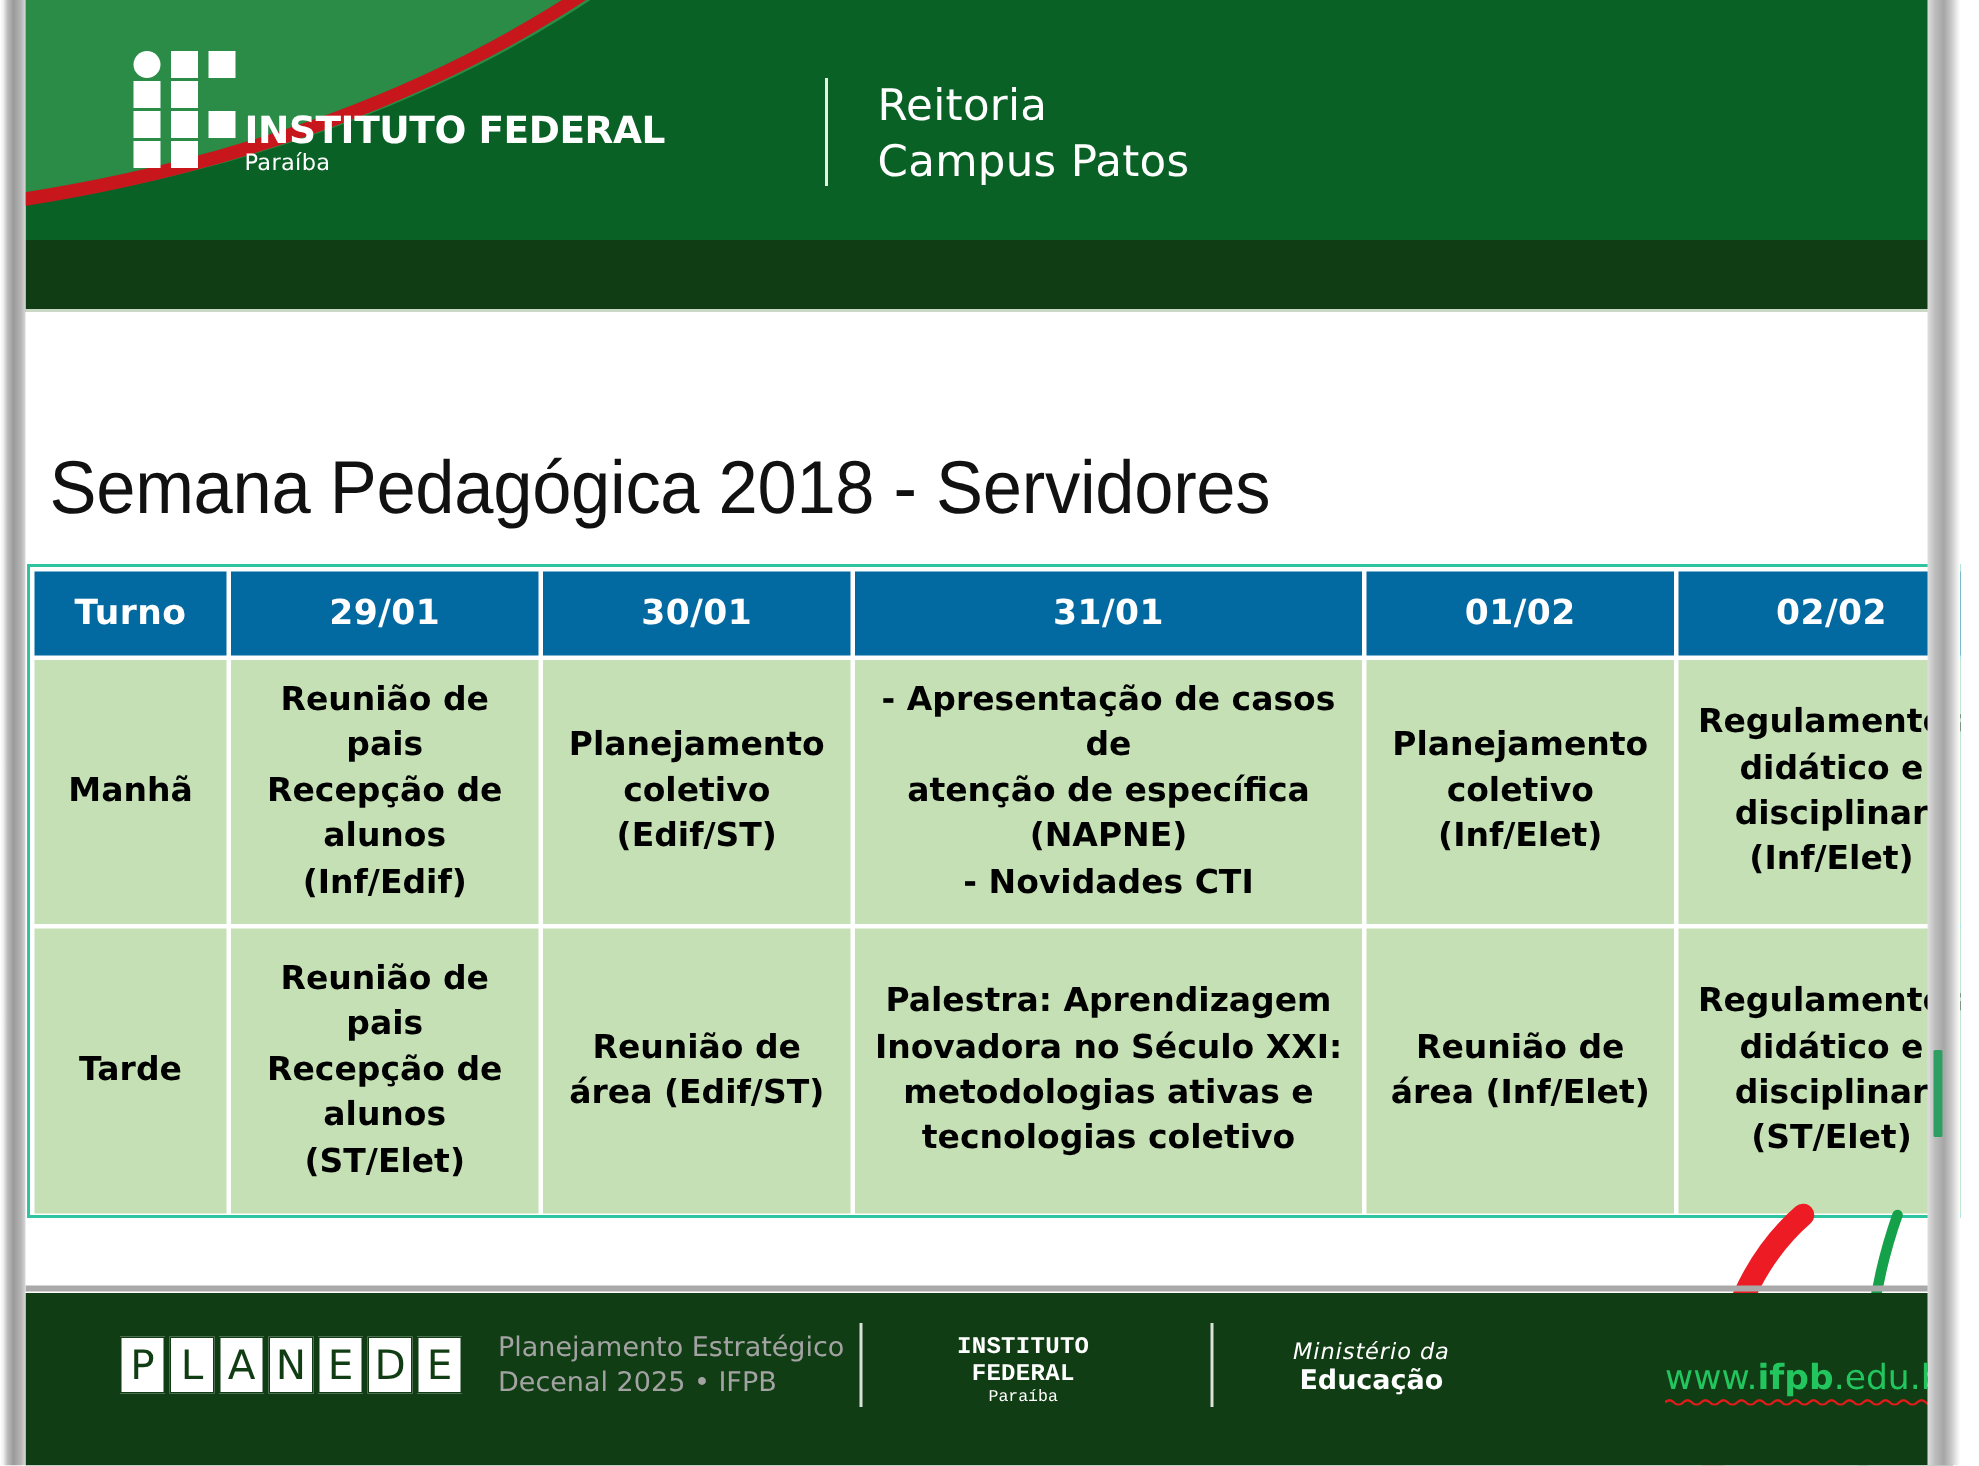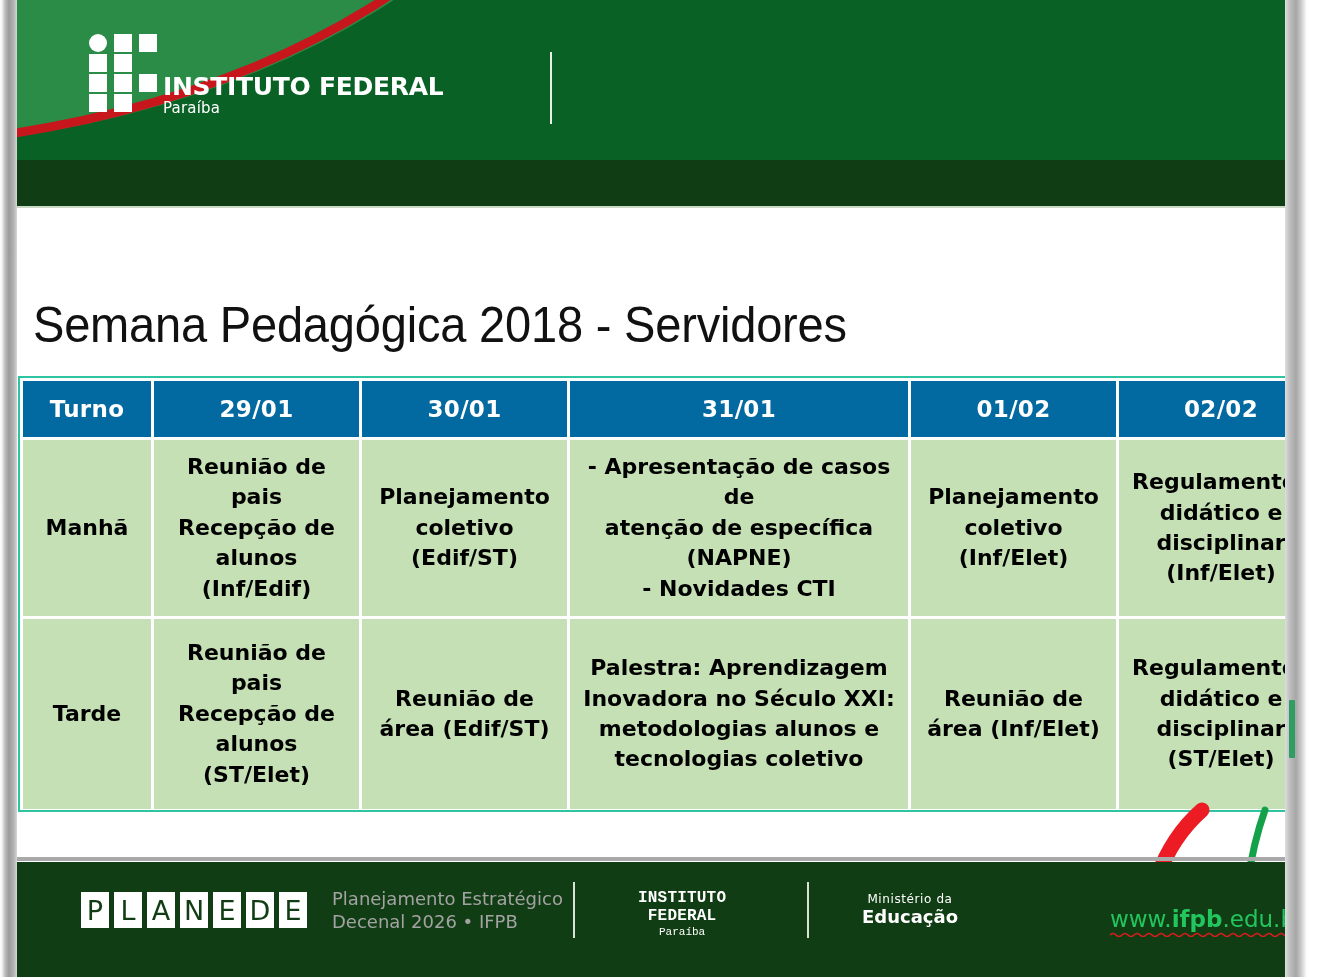--- a/index.html
+++ b/index.html
@@ -289,21 +289,21 @@
   .footer-ifpb .b3 { font-size: 11px; font-weight: normal; }
 
   .footer-mec {
     position: absolute;
     left: 845px; top: 30px;
     color: #ffffff;
     text-align: center;
     line-height: 1.2;
     font-family: "DejaVu Sans", sans-serif;
   }
-  .footer-mec .m1 { font-size: 12px; font-weight: normal; letter-spacing: 0.6px; }
+  .footer-mec .m1 { font-size: 15px; font-weight: normal; letter-spacing: 0.6px; font-style: italic; }
   .footer-mec .m2 { font-size: 18px; font-weight: bold; }
 
   .footer-url {
     position: absolute;
     left: 1093px; top: 44px;
     color: #22c55e;
     font-size: 23px;
     font-family: "DejaVu Sans", sans-serif;
     white-space: nowrap;
   }
@@ -336,20 +336,24 @@
       <i style="left:0px;  top:60px;"></i>
       <i style="left:25px; top:60px;"></i>
     </div>
 
     <div class="logo-wordmark">
       <div class="l1">INSTITUTO FEDERAL</div>
       <div class="l2">Paraíba</div>
     </div>
 
     <div class="header-divider"></div>
+    <div class="header-unit">
+      <div>Reitoria</div>
+      <div>Campus Patos</div>
+    </div>
   </div>
   <div class="header-strip"></div>
   <div class="header-strip-hairline"></div>
 
   <div class="slide-title">Semana Pedagógica 2018 - Servidores</div>
 
   <div class="swoosh-wrap">
     <svg width="1285" height="977" viewBox="0 0 1285 977">
       <path d="M 1125 977 C 1125 900 1145 845 1185 810" stroke="#ed1c24" stroke-width="15" fill="none" stroke-linecap="round"></path>
       <path d="M 1225 977 C 1225 905 1232 855 1248 810" stroke="#14a14a" stroke-width="7" fill="none" stroke-linecap="round"></path>
@@ -414,21 +418,21 @@
           <span>Recepção de</span>
           <span>alunos (ST/Elet)</span>
         </td>
         <td class="cell-lines">
           <span>Reunião de</span>
           <span>área (Edif/ST)</span>
         </td>
         <td class="cell-lines">
           <span>Palestra: Aprendizagem</span>
           <span>Inovadora no Século XXI:</span>
-          <span>metodologias alunos e</span>
+          <span>metodologias ativas e</span>
           <span>tecnologias coletivo</span>
         </td>
         <td class="cell-lines">
           <span>Reunião de</span>
           <span>área (Inf/Elet)</span>
         </td>
         <td class="cell-lines">
           <span>Regulamentos</span>
           <span>didático e</span>
           <span>disciplinar</span>
@@ -446,21 +450,21 @@
         <b>P</b>
         <b>L</b>
         <b>A</b>
         <b>N</b>
         <b>E</b>
         <b>D</b>
         <b>E</b>
       </div>
       <div class="planede-text">
         <div>Planejamento Estratégico</div>
-        <div>Decenal 2026 • IFPB</div>
+        <div>Decenal 2025 • IFPB</div>
       </div>
     </div>
 
     <div class="footer-div1"></div>
 
     <div class="footer-ifpb">
       <div class="b1">INSTITUTO</div>
       <div class="b2">FEDERAL</div>
       <div class="b3">Paraíba</div>
     </div>

